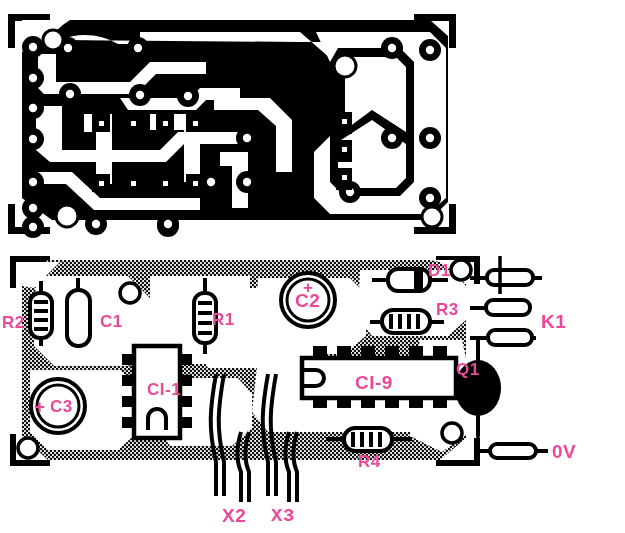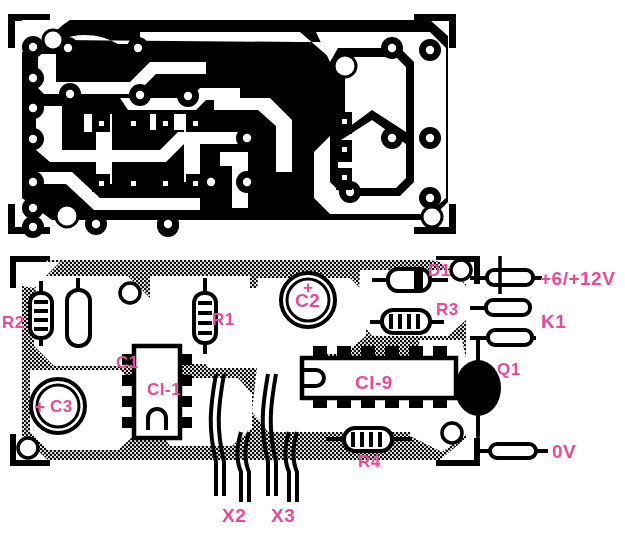--- a/index.html
+++ b/index.html
@@ -329,31 +329,30 @@
       <path d="M276 126 C 270 160 268 180 276 214 L 276 248"></path>
       <path d="M241 184 C 236 200 236 212 241 224 L 241 254"></path>
       <path d="M249 184 C 244 200 244 212 249 224 L 249 254"></path>
       <path d="M289 184 C 284 200 284 212 289 224 L 289 254"></path>
       <path d="M297 184 C 292 200 292 212 297 224 L 297 254"></path>
     </g>
   </svg>
   </div>
 
   <div class="lbl lbl-md" style="left:2px;top:313px;">R2</div>
-  <div class="lbl lbl-md" style="left:116px;top:312px;margin-top:41px;">C1</div>
+  <div class="lbl lbl-md" style="left:100px;top:312px;">C1</div>
   <div class="lbl lbl-lg" style="left:34px;top:396px;">+</div>
   <div class="lbl lbl-md" style="left:50px;top:397px;">C3</div>
   <div class="lbl lbl-md" style="left:147px;top:380px;">CI-1</div>
   <div class="lbl lbl-md" style="left:212px;top:310px;text-align:right;">R1</div>
   <div class="lbl lbl-md" style="left:303px;top:278px;">+</div>
   <div class="lbl lbl-lg" style="left:295px;top:290px;">C2</div>
   <div class="lbl lbl-lg" style="left:355px;top:372px;">CI-9</div>
   <div class="lbl lbl-md" style="left:428px;top:261px;">D1</div>
   <div class="lbl lbl-md" style="left:436px;top:300px;">R3</div>
   <div class="lbl lbl-md" style="left:358px;top:452px;">R4</div>
-  <div class="lbl lbl-md" style="left:456px;top:360px;margin-left:41px;">Q1</div>
-  <div class="lbl lbl-lg" style="left:540px;top:268px;">+6/+12V</div>
+  <div class="lbl lbl-md" style="left:456px;top:360px;">Q1</div>
   <div class="lbl lbl-lg" style="left:541px;top:311px;">K1</div>
   <div class="lbl lbl-lg" style="left:552px;top:441px;">0V</div>
   <div class="lbl lbl-lg" style="left:222px;top:505px;">X2</div>
-  <div class="lbl lbl-lg" style="left:271px;top:505px;">X3</div>
+  <div class="lbl lbl-lg" style="left:271px;top:505px;font-family:Liberation Mono, monospace;">X3</div>
 
 </div>
 
 </body></html>

